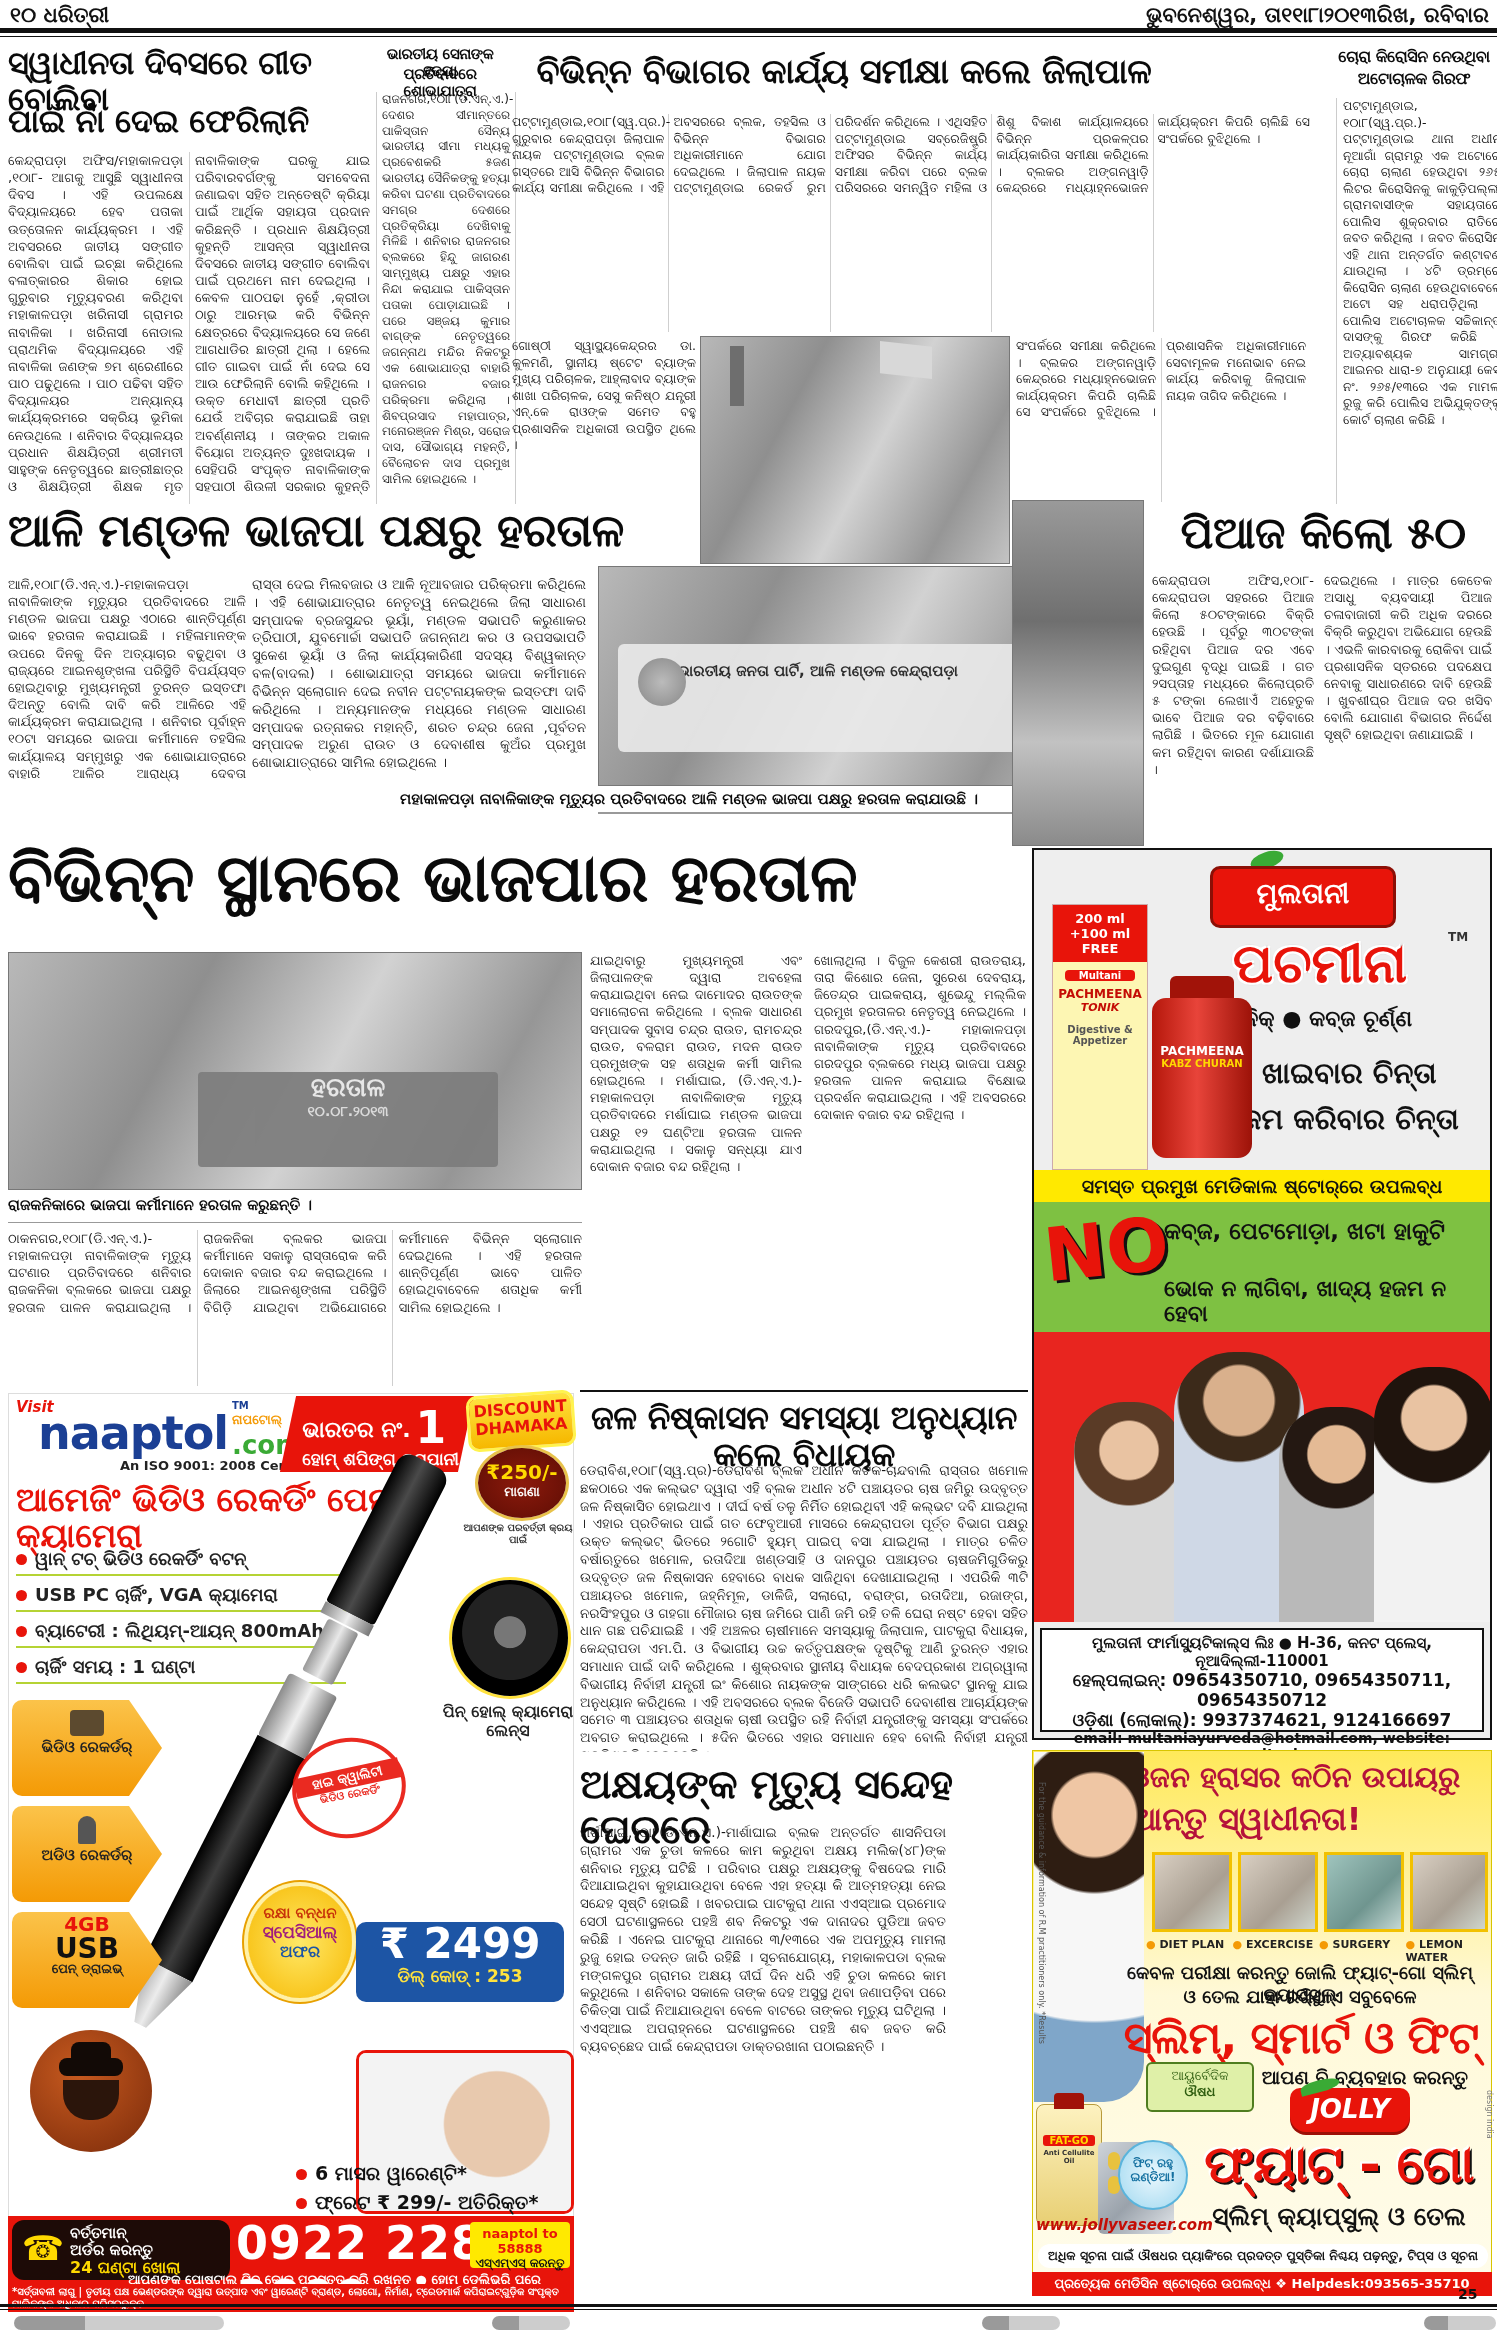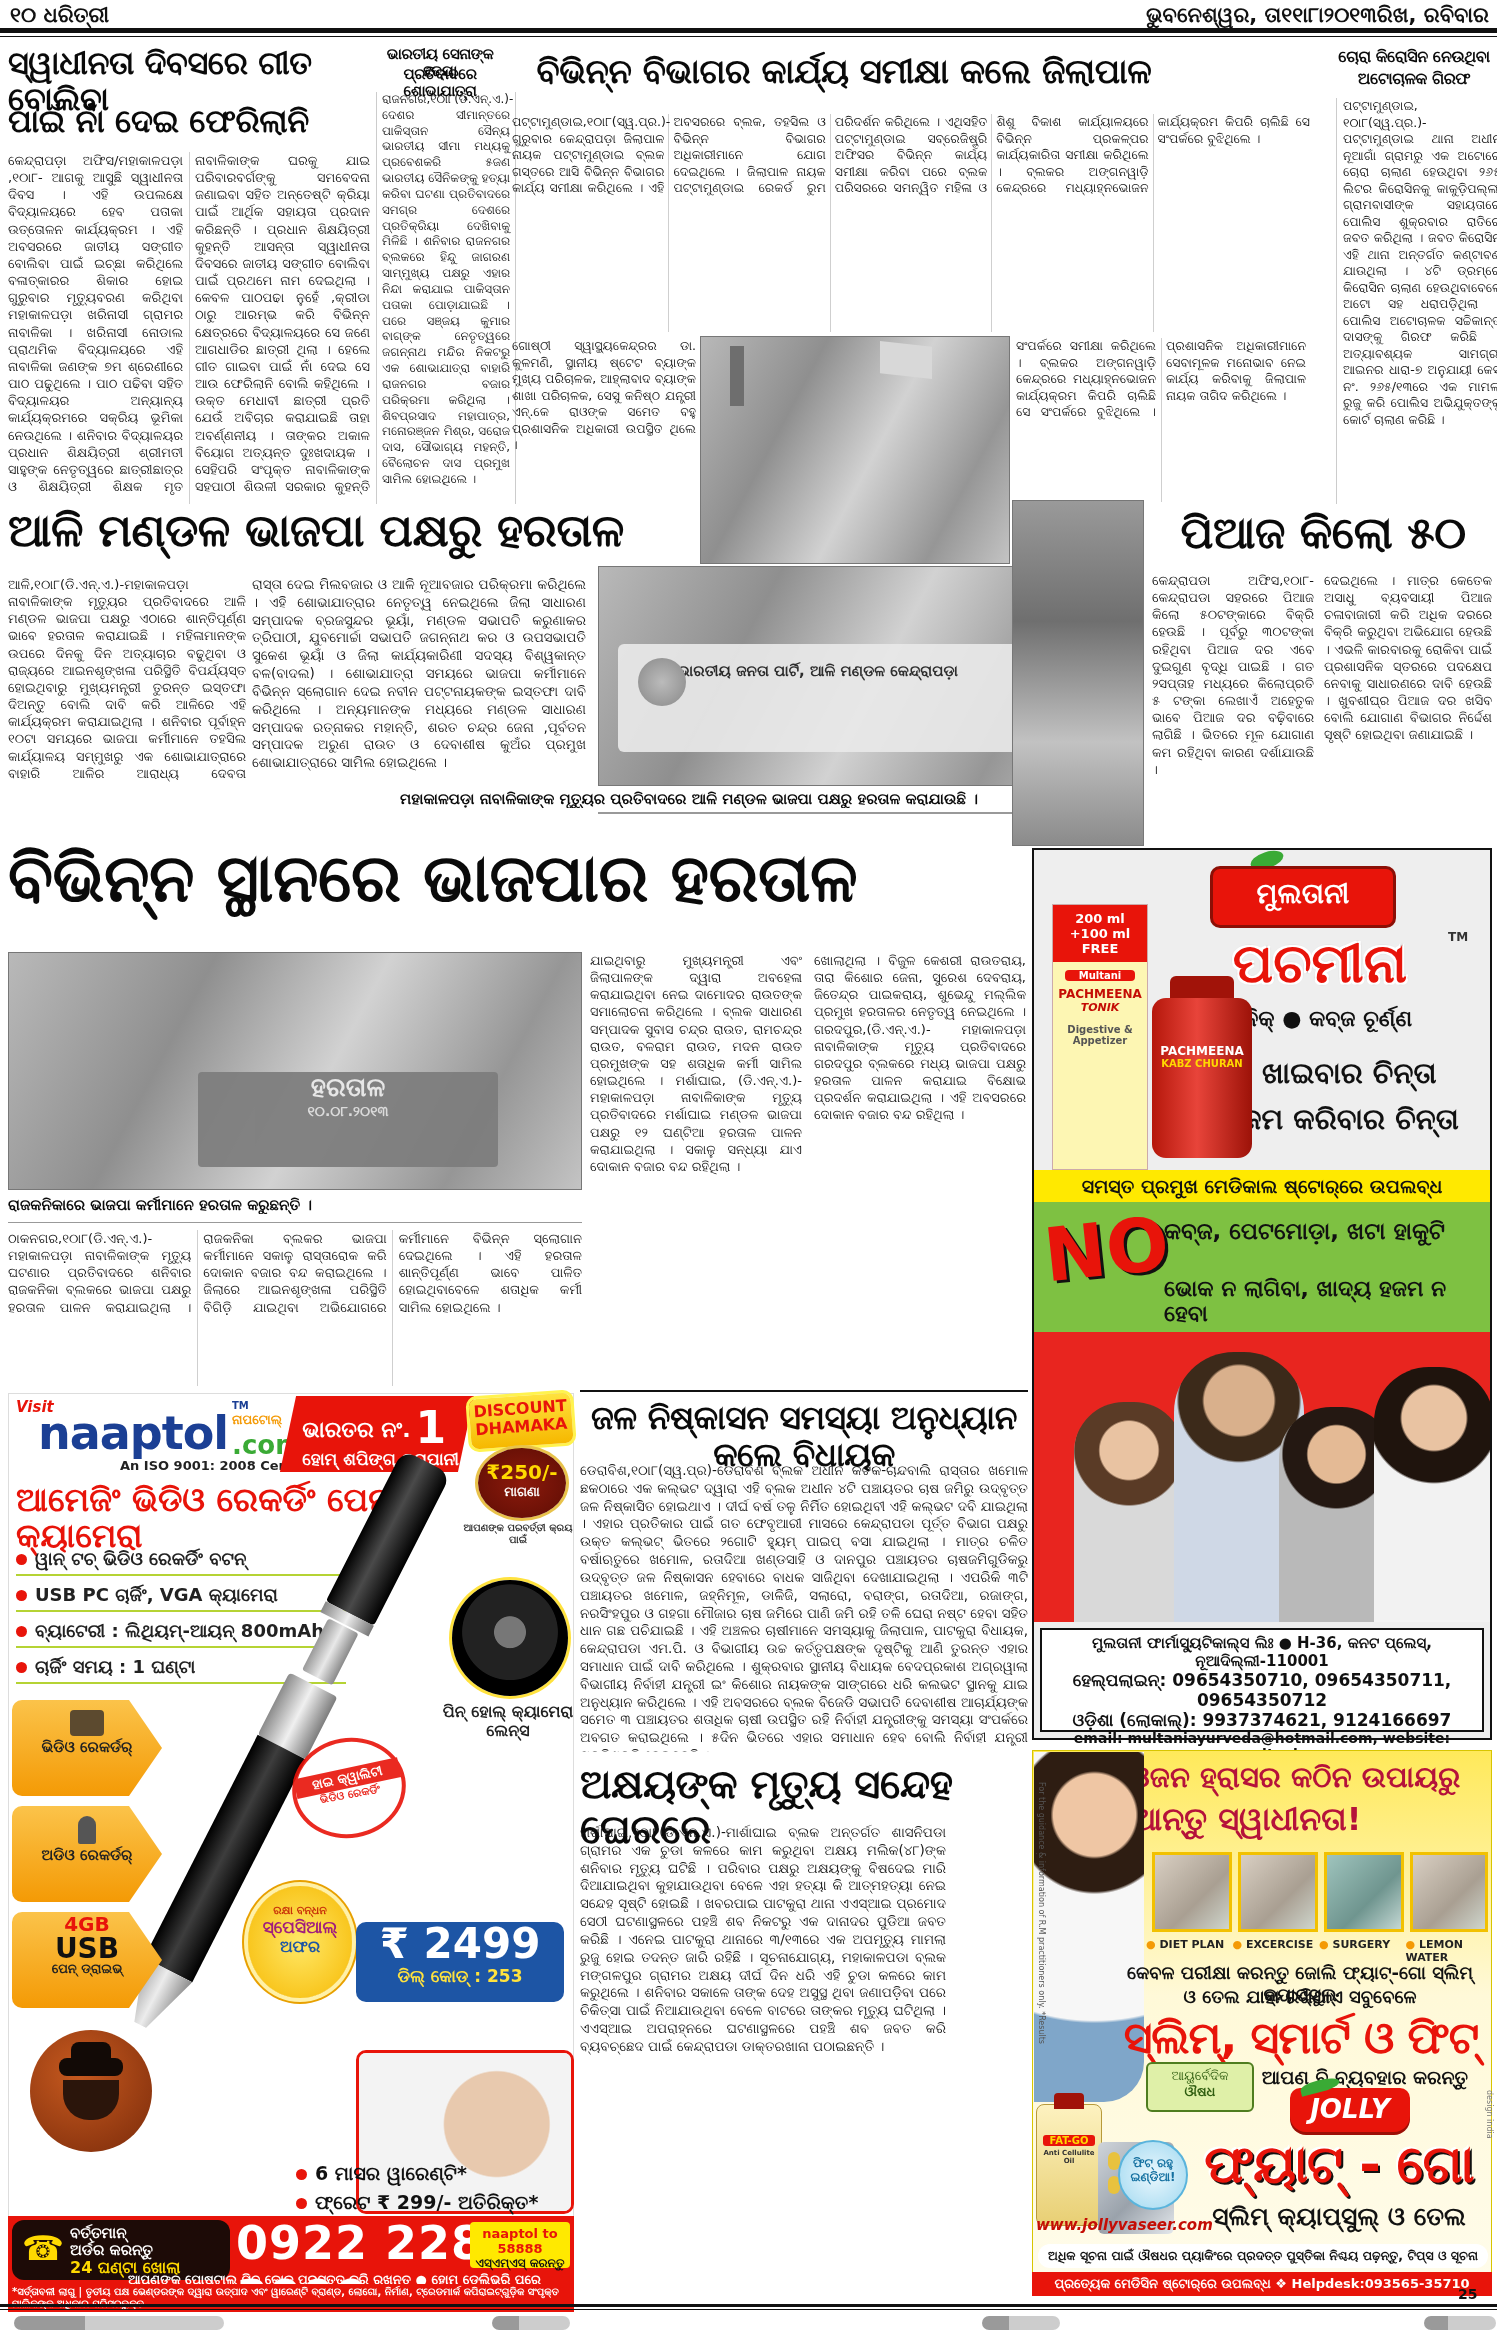--- a/index.html
+++ b/index.html
@@ -156,21 +156,21 @@
     <div style="font-size:13px;width:110px;margin:0 auto;">ପେନ୍ ଡ୍ରାଇଭ୍</div>
   </div>
 
   <div class="ab" style="left:30px;top:2030px;width:122px;height:122px;border-radius:50%;background:radial-gradient(circle at 40% 35%,#c75a1f,#7a2a0a);">
     <div style="width:64px;height:18px;background:#120a06;border-radius:8px;margin:28px auto 0;"></div>
     <div style="width:40px;height:20px;background:#120a06;border-radius:8px 8px 0 0;margin:-34px auto 0;"></div>
     <div style="width:56px;height:40px;background:#2b150b;border-radius:0 0 26px 26px;margin:18px auto 0;"></div>
   </div>
 
   <div class="ab" style="left:248px;top:1886px;width:104px;height:112px;background:radial-gradient(#ffe867,#f6b800);border-radius:50%;box-shadow:0 0 0 4px #fff1a8,0 0 0 6px #e8a000;text-align:center;">
-    <div style="font-size:11px;font-weight:900;color:#c8320a;padding-top:18px;">ରକ୍ଷା ବନ୍ଧନ</div>
+    <div style="font-size:15px;font-weight:900;color:#c8320a;padding-top:18px;">ରକ୍ଷା ବନ୍ଧନ</div>
     <div style="font-size:17px;font-weight:900;color:#a01d7e;">ସ୍ପେସିଆଲ୍</div>
     <div style="font-size:16px;font-weight:900;color:#1d55a5;">ଅଫର</div>
   </div>
   <div class="ab" style="left:356px;top:1922px;width:208px;height:80px;background:#1d55a5;border-radius:10px;text-align:center;">
     <div style="color:#fff;font-weight:900;font-size:42px;line-height:1.05;">₹ 2499</div>
     <div style="color:#ffe23e;font-weight:800;font-size:17px;">ଡିଲ୍ କୋଡ୍ : 253</div>
   </div>
 
   <div class="ab" style="left:356px;top:2050px;width:212px;height:158px;background:#fff;border:3px solid #e8140a;border-radius:10px;overflow:hidden;">
     <div style="width:100%;height:100%;background:radial-gradient(circle at 65% 45%,#e8c9ae 0 32%,#f3f3f3 33%);"></div>

